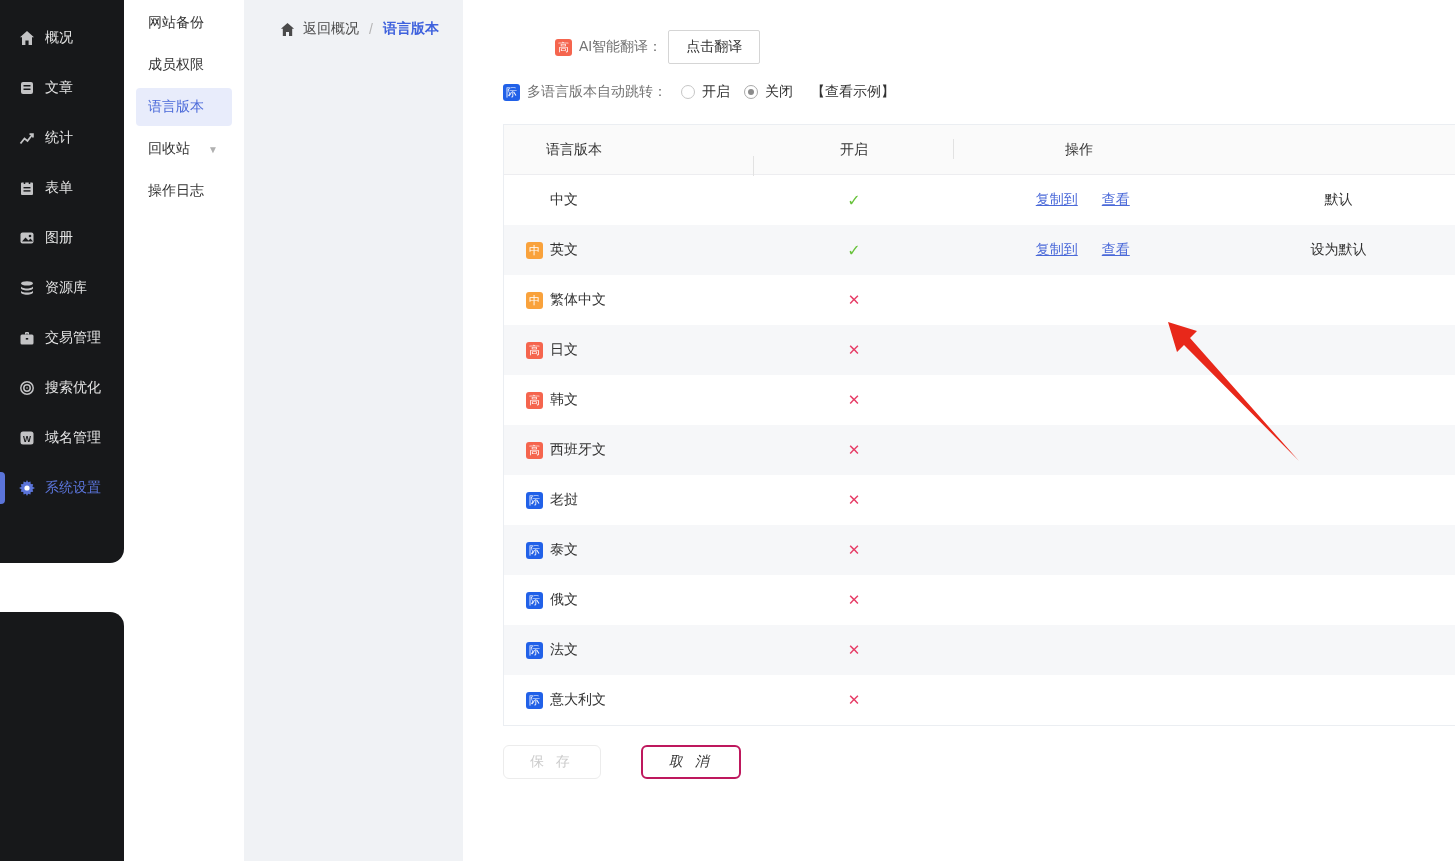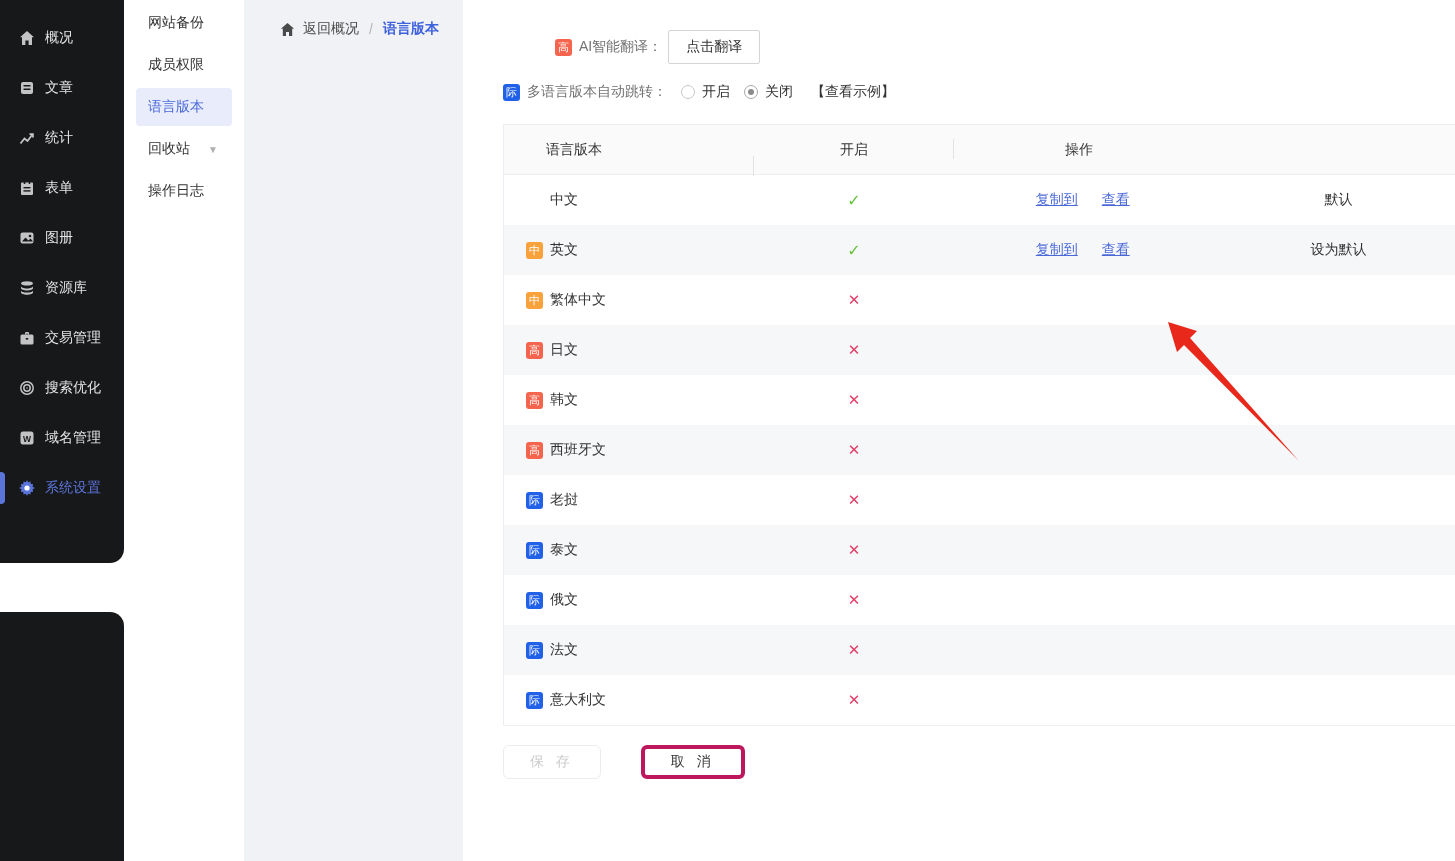--- a/index.html
+++ b/index.html
@@ -64,21 +64,21 @@
   .cross { color:#e73c66; font-size:15px; font-weight:bold; }
   .op-link { color:#4a69d9; text-decoration:underline; cursor:pointer; }
   .default-label { color:#333;text-align:right; }
   .scroll-track { position:absolute; top:50px; right:0; width:6px; bottom:0; background:#f0f0f0; }
   .scroll-thumb { position:absolute; top:0; right:0; width:6px; height:129px; background:#c4c4c4; border-radius:3px; }
 
   
   .footer-row { display:flex; margin:19px 0 0 40px; gap:40px; }
   .btn { height:34px; background:#fff; border-radius:6px; font-size:14px; cursor:pointer; letter-spacing:4px; padding:0 26px; }
   .btn-save { border:1px solid #ececec; color:#cbcbcb; cursor:not-allowed; }
-  .btn-cancel { border:4px solid #be185d; color:#333; }
+  .btn-cancel { border:2px solid #be185d; color:#333;font-style:italic; }
 
   .arrow-overlay { position:absolute; left:0; top:0; width:1455px; height:861px; pointer-events:none; }
 </style>
 </head>
 <body>
 
 <div class="layout">
 
   <div class="sidenav">
     <div class="dark-seg top"></div>

